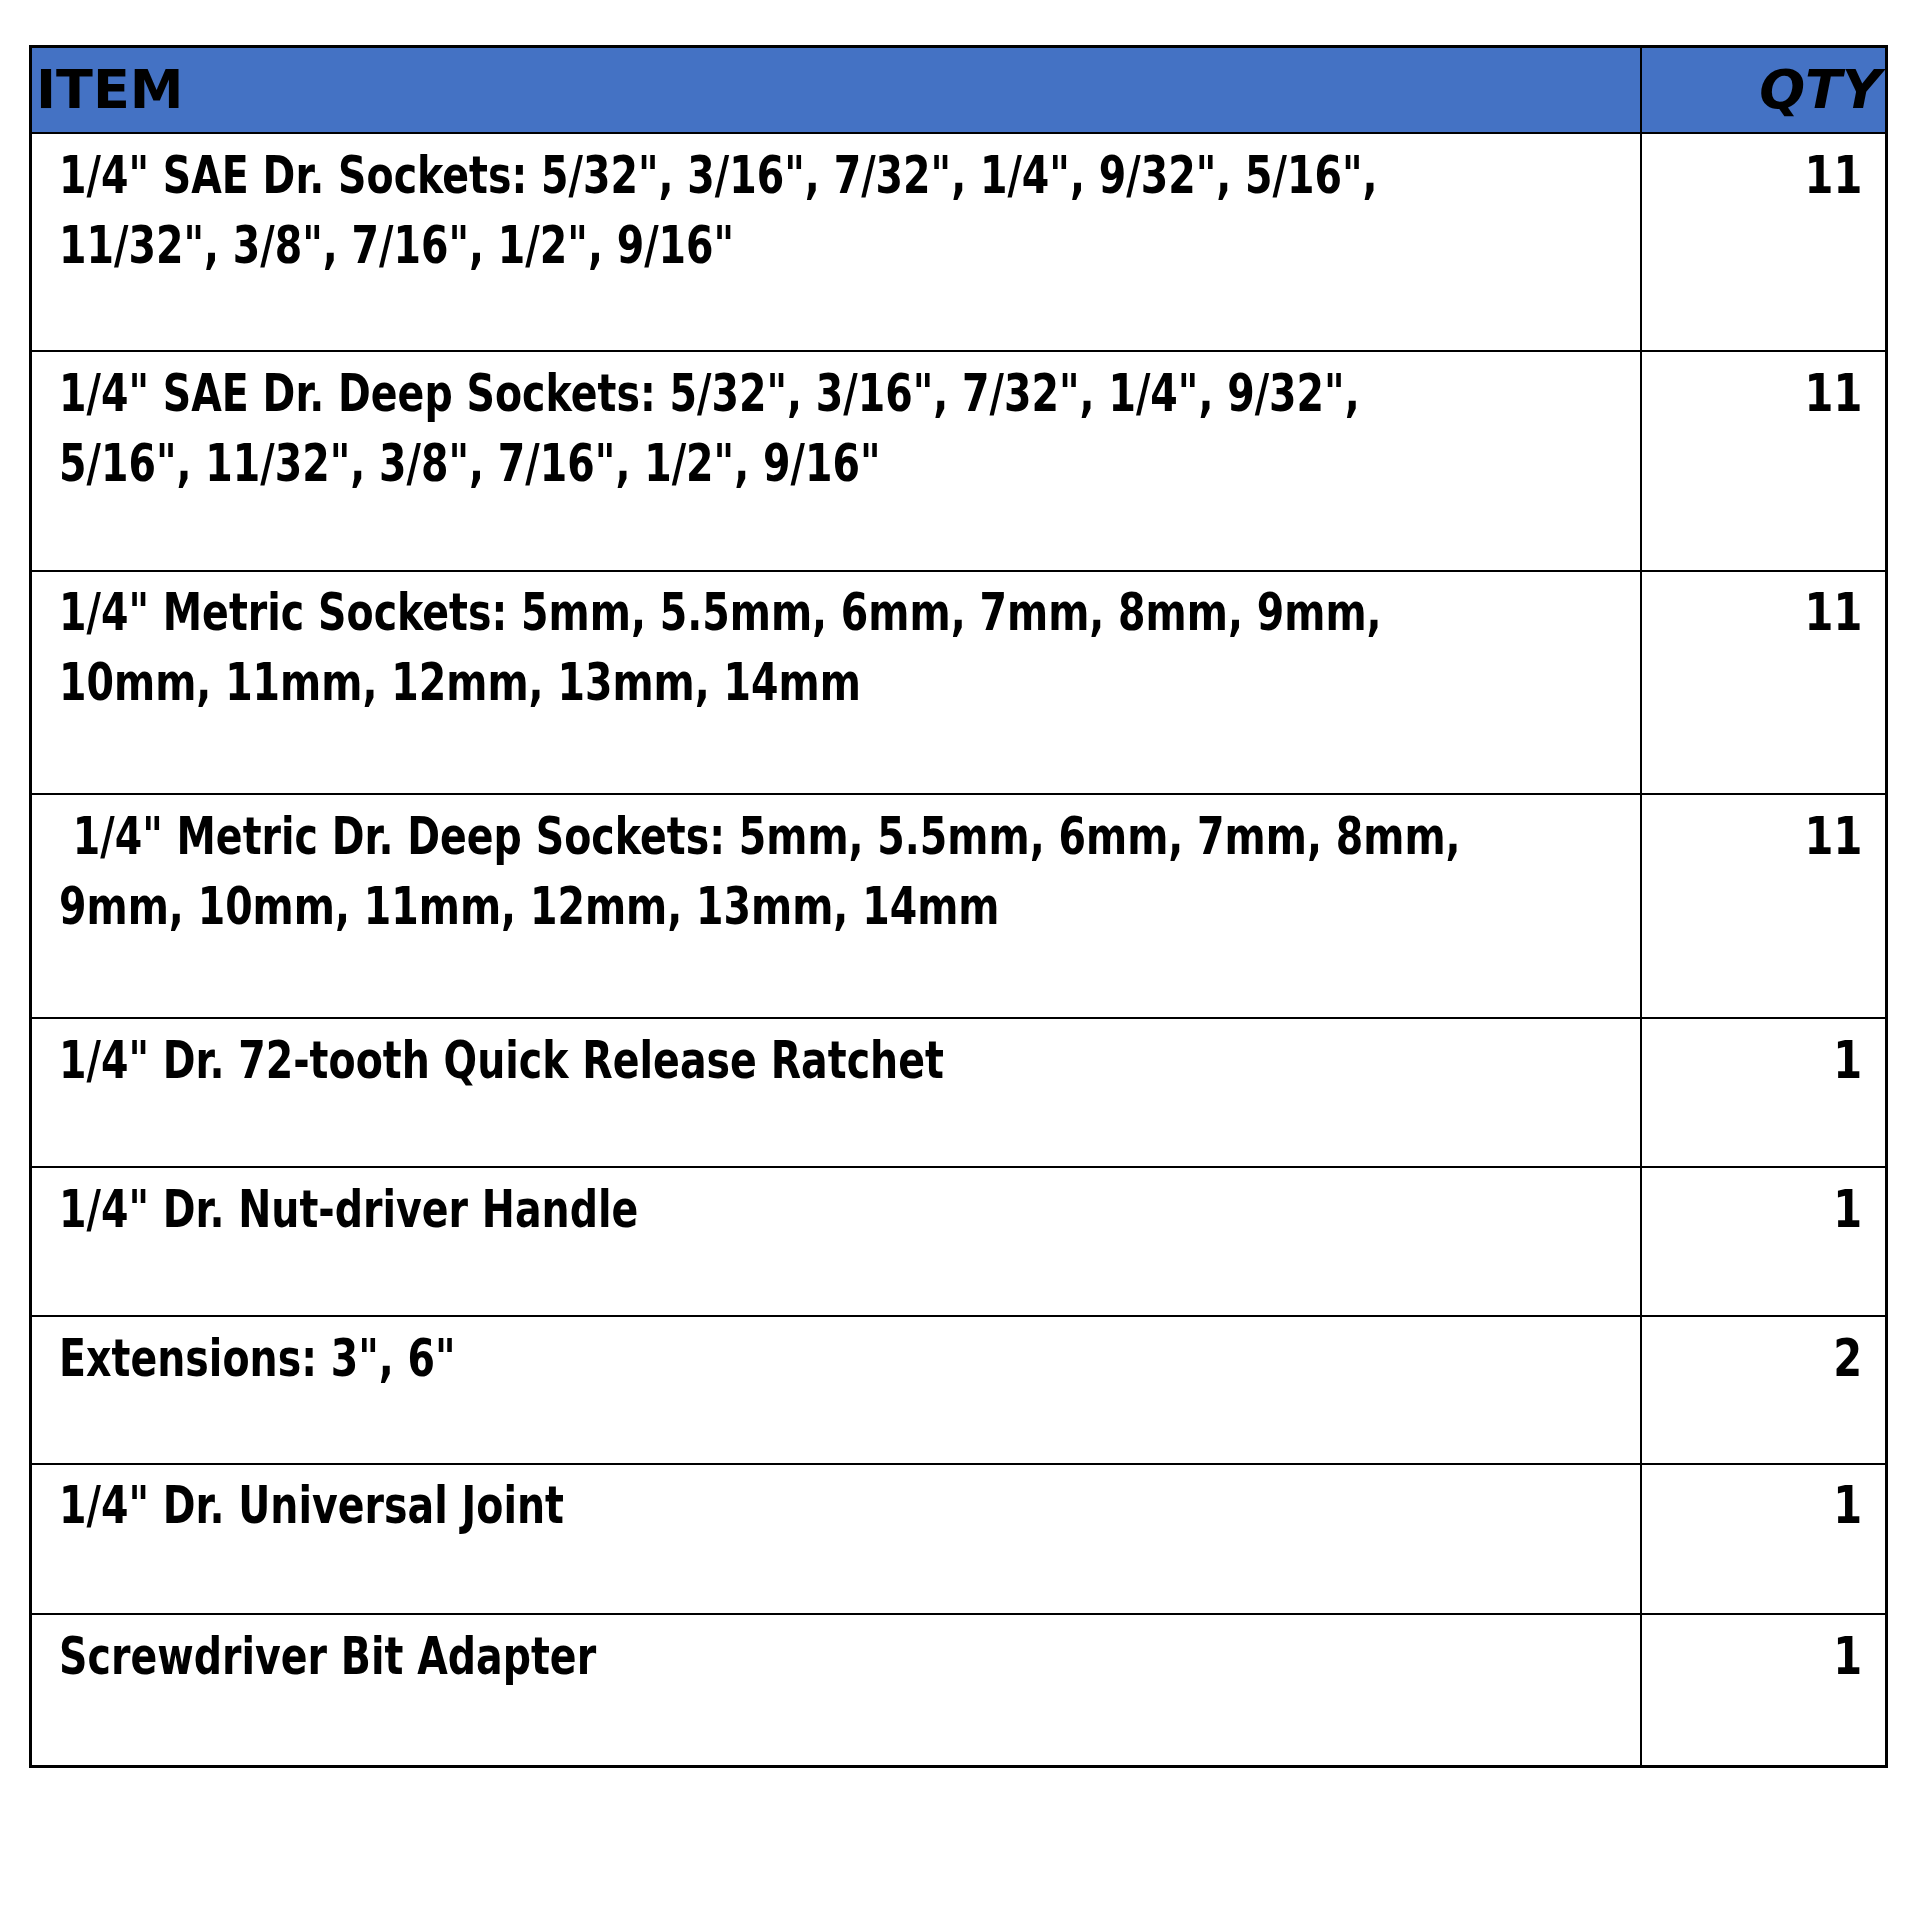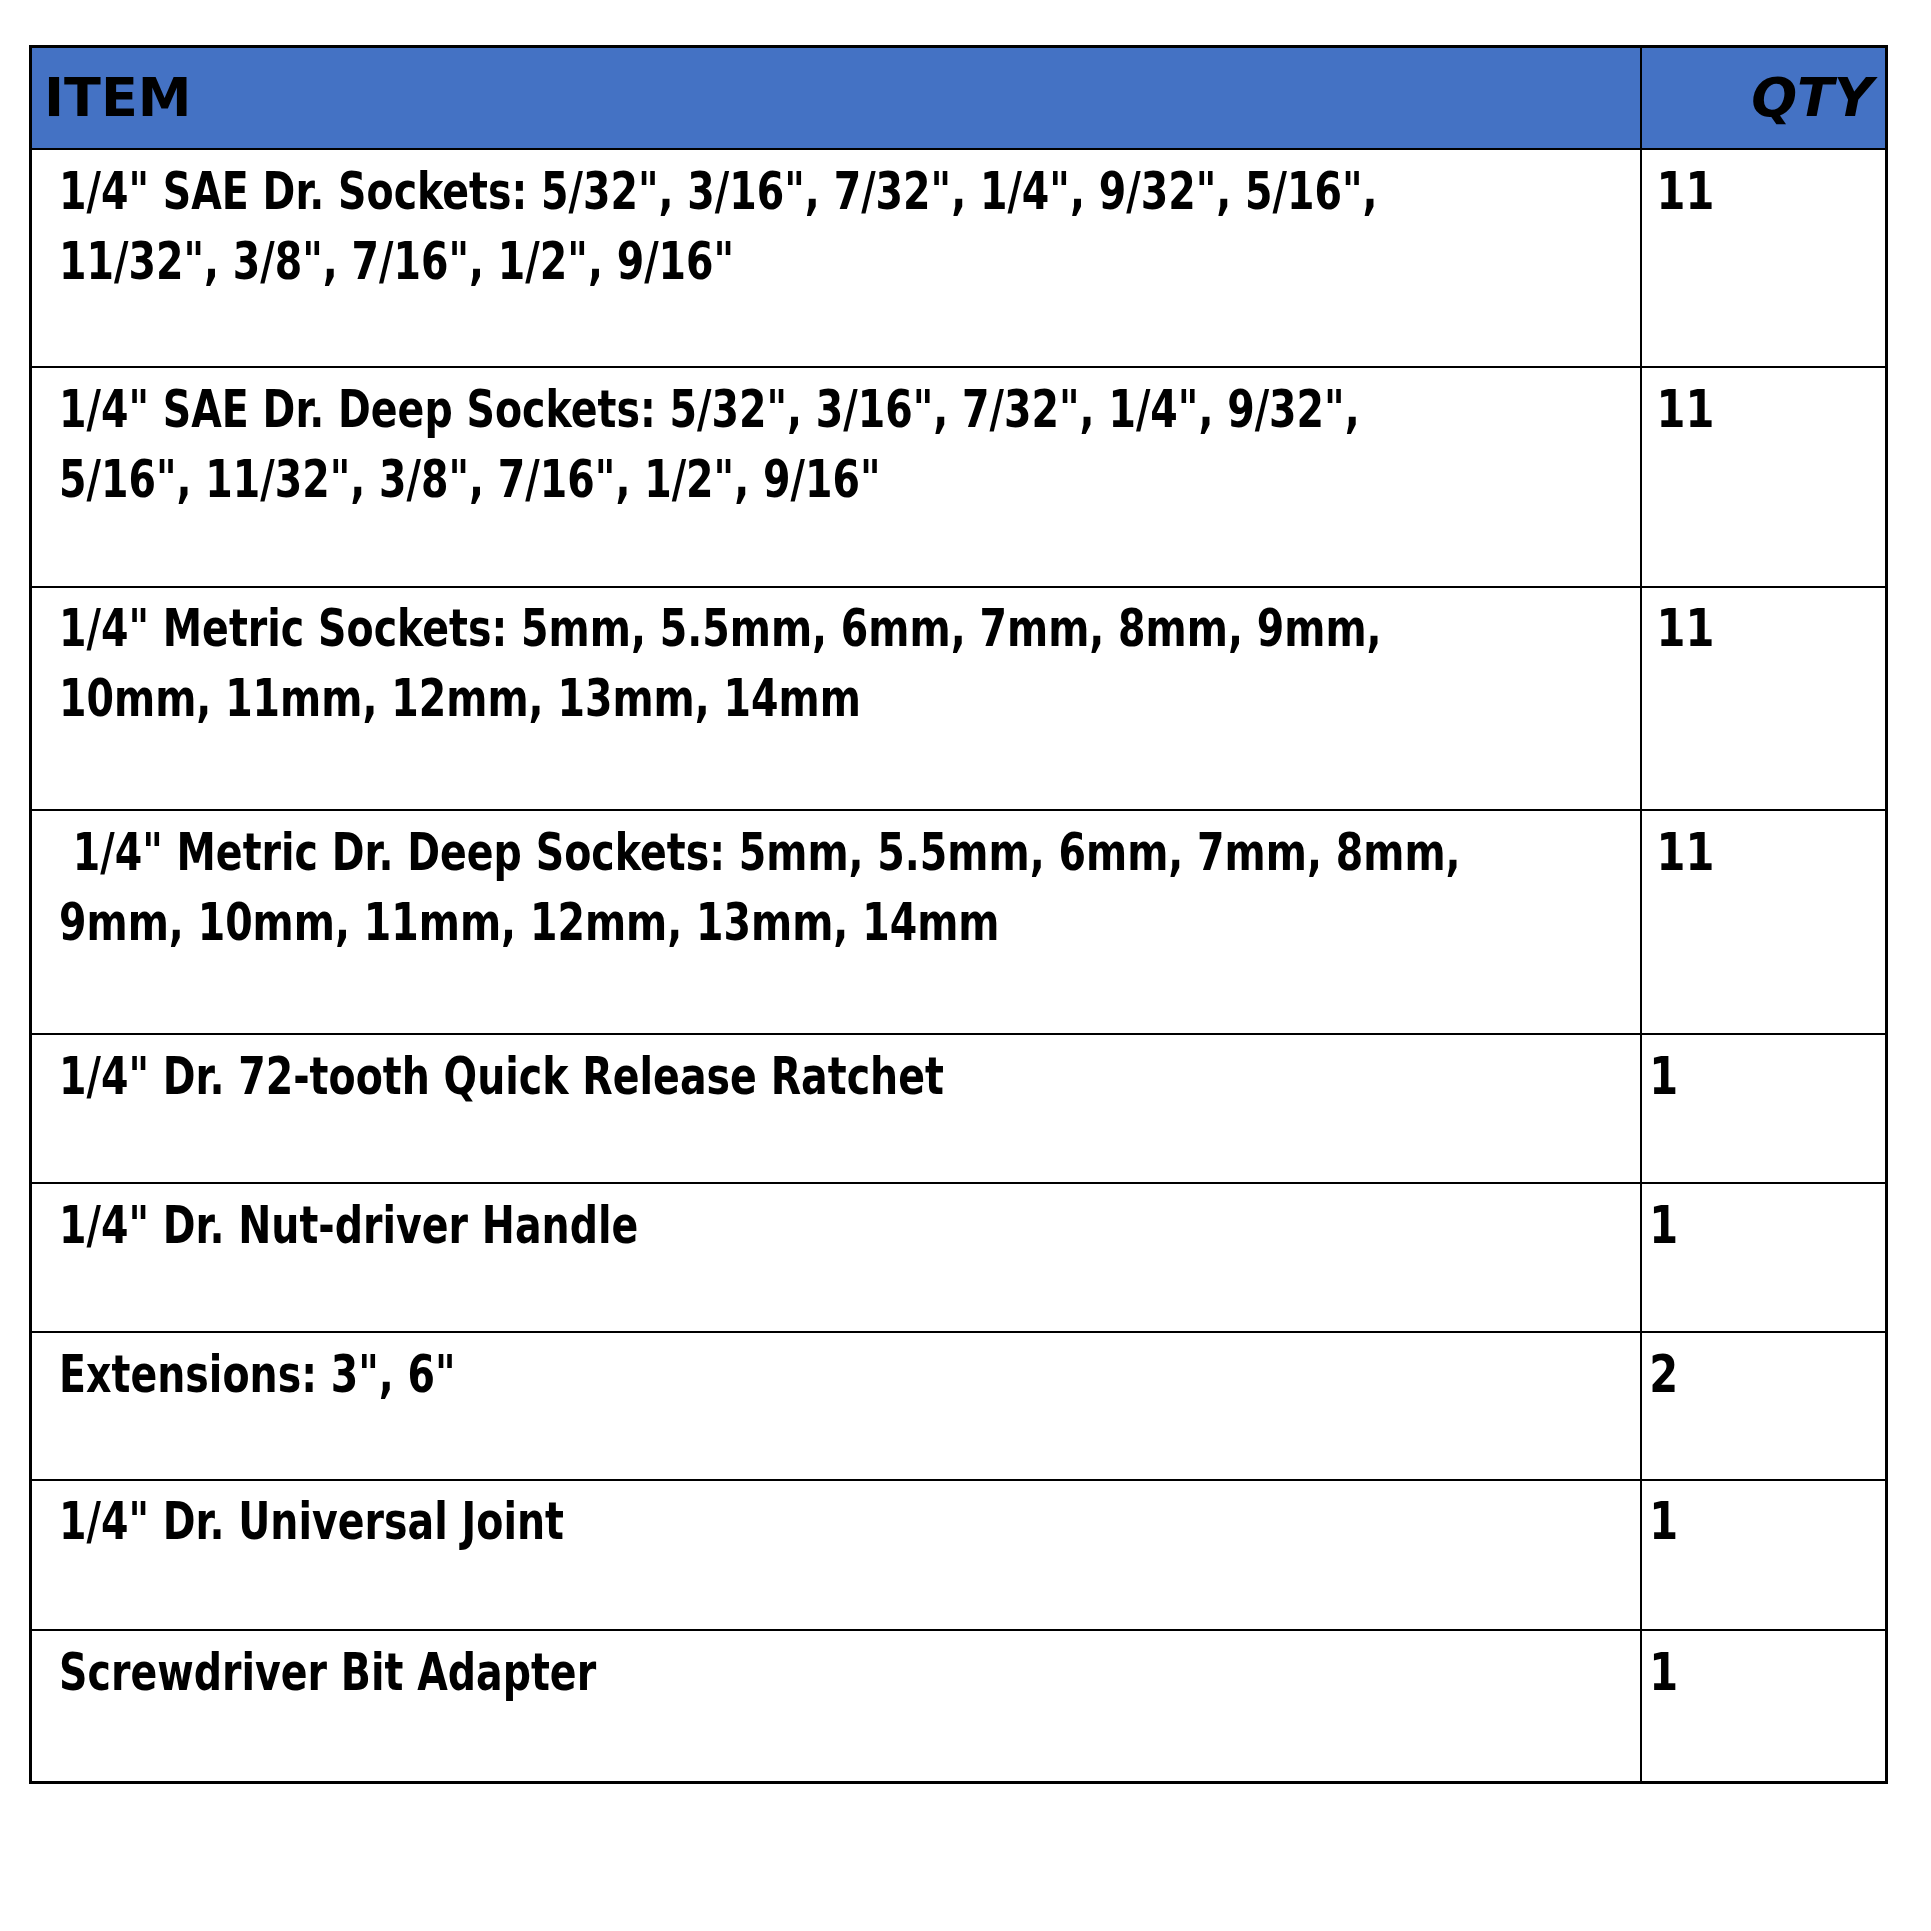--- a/index.html
+++ b/index.html
@@ -32,35 +32,36 @@
     margin: 0;
     vertical-align: top;
     color: #000000;
   }
   .parts-table thead th {
     height: 76px;
     vertical-align: middle;
     font-size: 54px;
     font-weight: bold;
     line-height: 1;
-    padding: 12px;
+    padding: 4px;
   }
   th.th-item {
     text-align: left;
     padding-left: 33px;
   }
   th.th-qty {
     text-align: right;
     padding-right: 23px;
   }
   .parts-table td.item-cell {
     text-align: left;
     padding: 5.8px 27px 0 27px;
   }
   .parts-table td.qty-cell {
+    text-align: right;
     padding: 5.8px 23px 0 0;
   }
   .cell-text {
     display: inline-block;
     white-space: pre;
     font-size: 52px;
     font-weight: bold;
     line-height: 70px;
     transform: scaleX(0.76);
     transform-origin: 0 0;

